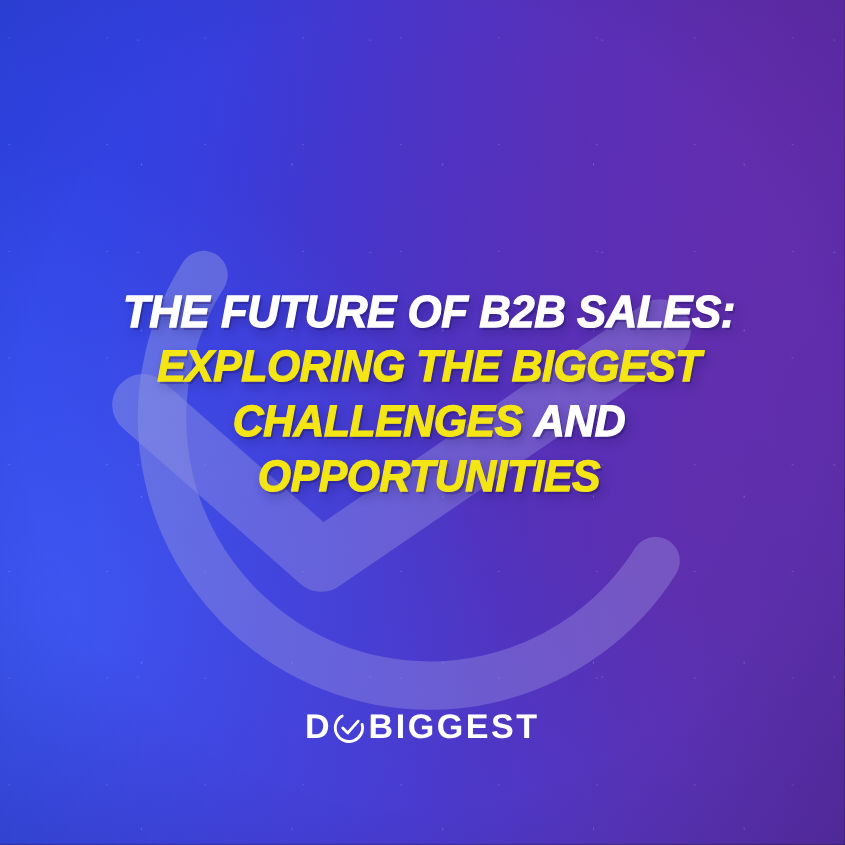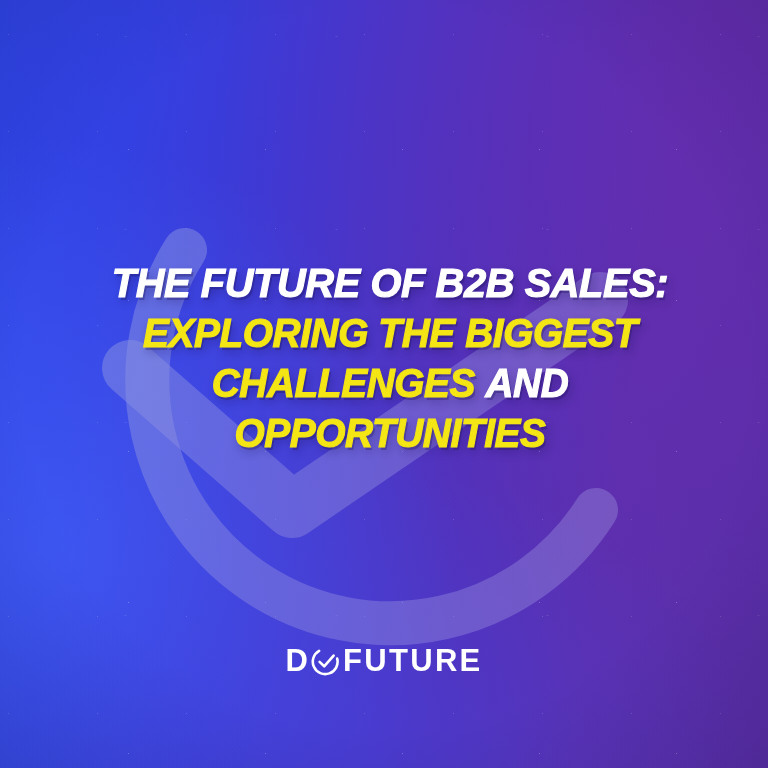--- a/index.html
+++ b/index.html
@@ -171,16 +171,16 @@
   </div>
 
   <div class="brand">
     <span class="brand-text">D</span>
     <span class="brand-mark">
       <svg width="30" height="30" viewBox="0 0 30 30" aria-hidden="true">
         <path d="M 8.1 3.9 A 12.4 12.4 0 1 0 26.2 11.6" fill="none" stroke="#ffffff" stroke-width="2.6" stroke-linecap="round"></path>
         <path d="M 8.6 14.9 L 13.2 19.3 L 22.6 8.6" fill="none" stroke="#ffffff" stroke-width="2.6" stroke-linecap="round" stroke-linejoin="round"></path>
       </svg>
     </span>
-    <span class="brand-text">FUTURE</span>
+    <span class="brand-text">BIGGEST</span>
   </div>
 
 </div>
 
 </body></html>

